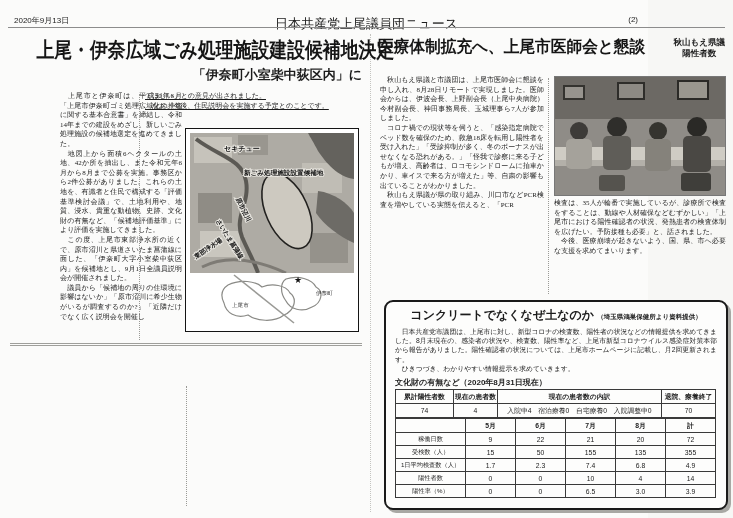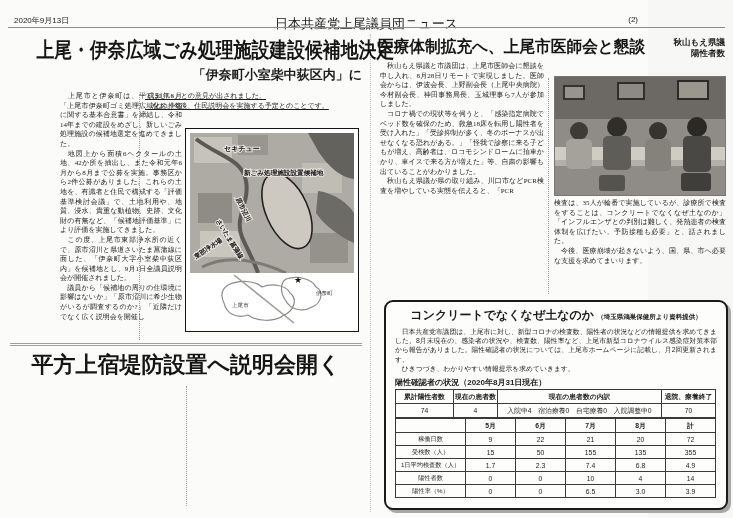--- a/index.html
+++ b/index.html
@@ -39,24 +39,24 @@
   .a2c2{position:absolute;left:182px;top:350px;width:168px;height:126px;overflow:hidden;}
 
   
   .mapfig{position:absolute;left:40px;top:36px;width:164px;background:#ffffff;
           border:1.5px solid #141414;padding:4px;}
   .mapfig svg{display:block;}
 
   
   .rhead{position:absolute;left:0;top:0;width:349px;height:36px;}
   .h1r{position:absolute;left:0;top:2px;font-size:16.5px;transform:scaleX(.95);transform-origin:0 50%;}
-  .byline{position:absolute;right:2px;top:3px;text-align:right;font-family:"Liberation Sans",sans-serif;
+  .byline{position:absolute;right:2px;top:3px;text-align:center;font-family:"Liberation Sans",sans-serif;
           font-weight:bold;font-size:8.5px;line-height:11px;}
 
-  .rc1{position:absolute;left:2px;top:28px;width:164px;height:222px;overflow:hidden;}
+  .rc1{position:absolute;left:2px;top:42px;width:164px;height:222px;overflow:hidden;}
   .rdiv{position:absolute;left:170px;top:44px;height:216px;border-left:1px dotted #9a9a96;}
   .rc2{position:absolute;left:176px;top:42px;width:172px;height:222px;}
   .rc2 .bodytext{margin-top:3px;}
   .photo{display:block;border:1px solid #777;}
 
   
   .statsbox{position:absolute;left:6px;top:266px;width:322px;height:196px;
             background:#fdfdfc;border:2px solid #1a1a1a;border-radius:9px;
             box-shadow:3px 3px 0 #a8a8a4;padding:5px 9px;}
   .sb-title{text-align:center;font-family:"Liberation Sans",sans-serif;font-weight:900;font-size:12px;white-space:nowrap;}
@@ -125,21 +125,20 @@
           <line x1="44" y1="2" x2="104" y2="50" stroke="#9a9a96" stroke-width="1.6"></line>
           <text x="104" y="10" font-size="9" fill="#111">★</text>
           <text x="126" y="22" font-size="5.6" fill="#333" font-family="Liberation Sans, sans-serif">伊奈町</text>
           <text x="42" y="34" font-size="5.6" fill="#333" font-family="Liberation Sans, sans-serif">上尾市</text>
         </svg>
       </div>
     </div>
 
     <div class="secline"></div>
 
-    <div class="headline h2l">平方上宿堤防設置へ説明会開く</div>
 
     <div class="a2div"></div>
   </div>
 
   <div class="rpage">
 
     <div class="rhead">
       <div class="headline h1r">医療体制拡充へ、上尾市医師会と懇談</div>
       <div class="byline">
         <div>秋山もえ県議</div>
@@ -168,33 +167,33 @@
         <rect x="11" y="62" width="26" height="30" rx="5" fill="#a5a29b"></rect>
         <circle cx="62" cy="50" r="10" fill="#2f2e2b"></circle>
         <rect x="48" y="59" width="28" height="34" rx="5" fill="#5f5d58"></rect>
         <circle cx="103" cy="54" r="9" fill="#35342f"></circle>
         <rect x="90" y="62" width="26" height="32" rx="5" fill="#85827b"></rect>
         <circle cx="142" cy="50" r="10" fill="#2a2926"></circle>
         <rect x="128" y="59" width="28" height="36" rx="5" fill="#4a4844"></rect>
         <rect x="126" y="96" width="30" height="18" rx="3" fill="#3f3e3a"></rect>
         <rect x="44" y="98" width="26" height="16" rx="3" fill="#55534e"></rect>
       </svg>
-      <div class="bodytext">検査は、35人が輪番で実施しているが、診療所で検査をすることは、コンクリートでなくなぜ土なのか」「インフルエンザとの判別は難しく、発熱患者の検査体制を広げたい。予防接種も必要」と、話されました。
+      <div class="bodytext">検査は、35人が輪番で実施しているが、診療所で検査をすることは、動線や人材確保などむずかしい」「上尾市における陽性確認者の状況、発熱患者の検査体制を広げたい。予防接種も必要」と、話されました。
 　今後、医療崩壊が起きないよう、国、県、市へ必要な支援を求めてまいります。</div>
     </div>
 
     <div class="statsbox">
       <div class="sb-title">
         <span>コンクリートでなくなぜ土なのか</span>
         <span class="note">（埼玉県鴻巣保健所より資料提供）</span>
       </div>
       <div class="sb-intro">　日本共産党市議団は、上尾市に対し、新型コロナの検査数、陽性者の状況などの情報提供を求めてきました。8月末現在の、感染者の状況や、検査数、陽性率など、上尾市新型コロナウイルス感染症対策本部から報告がありました。陽性確認者の状況については、上尾市ホームページに記載し、月2回更新されます。
 　ひきつづき、わかりやすい情報提示を求めていきます。</div>
 
-      <div class="tlabel">陽性確認者の状況（2020年8月31日現在）</div>
+      <div class="tlabel">文化財の有無など（2020年8月31日現在）</div>
       <table class="t">
         <colgroup>
             <col style="width:58px">
             <col style="width:44px">
             <col style="width:164px">
             <col style="width:54px">
           </colgroup>
         <tbody>
             <tr class="hd">
               <td>累計陽性者数</td>

